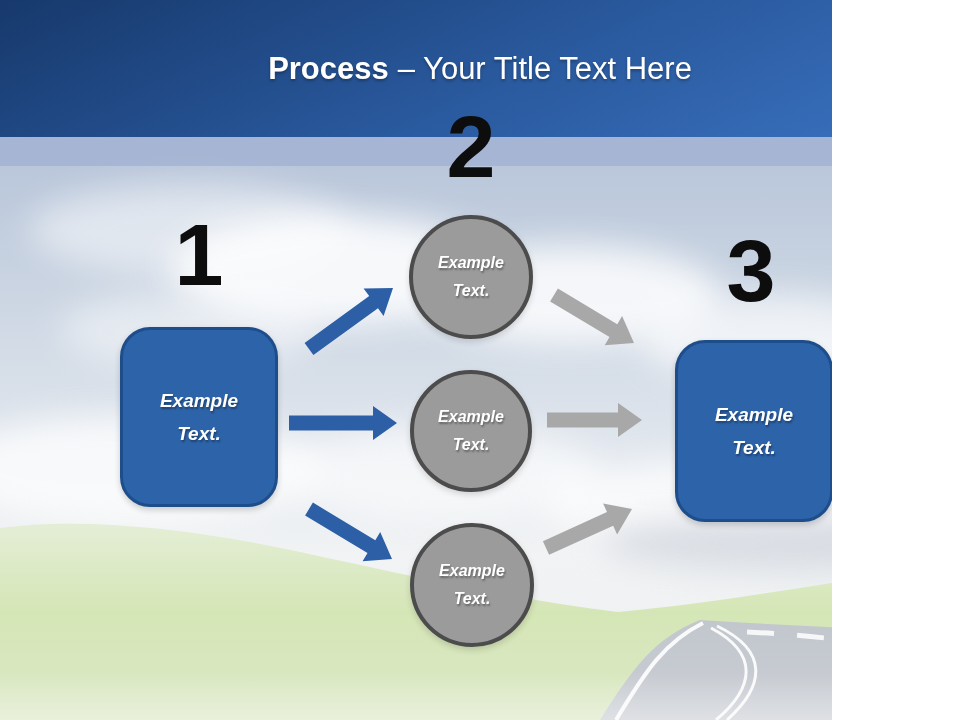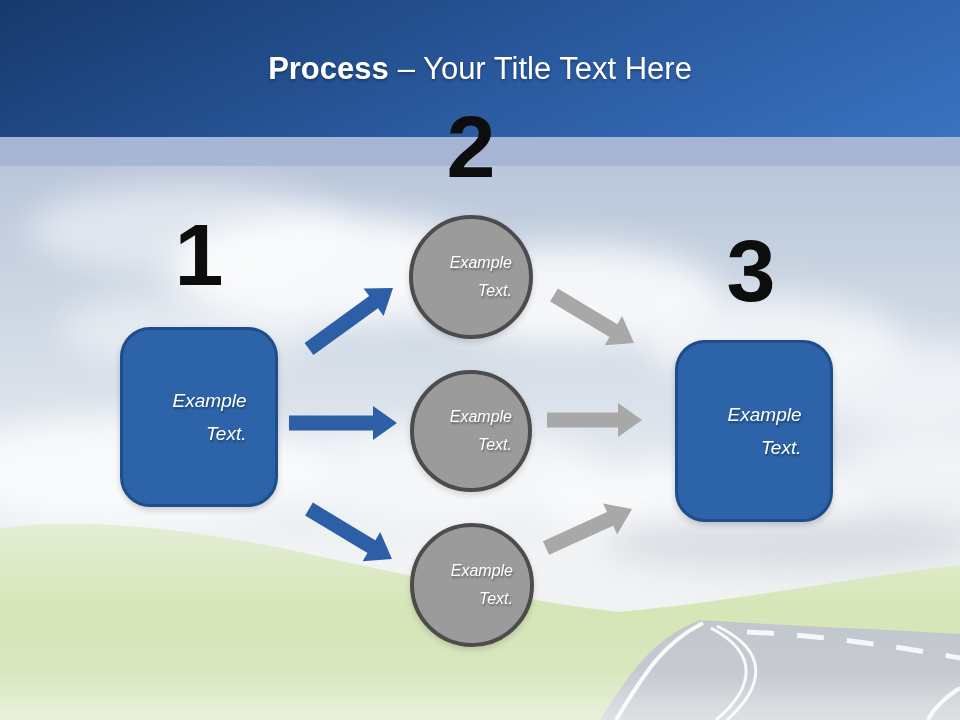--- a/index.html
+++ b/index.html
@@ -1,17 +1,17 @@
 <!DOCTYPE html>
 <html style="--header-top: #17396c; --header-bottom: #3a72c0; --accent-blue: #2d63a8; --box-border-blue: #1e4d8c; --shape-gray: #9b9b9b; --shape-gray-border: #4c4c4c; --arrow-blue: #2c5fa6; --arrow-gray: #a8a8a8; --number-black: #0d0d0d; --title-white: #ffffff;"><head>
 <meta charset="utf-8">
 <style>
   html,body{margin:0;padding:0;}
   .slide{
-    position:relative; width:960px; height:720px; overflow:hidden;
+    position:relative; width:832px; height:720px; overflow:hidden;
     font-family:"Liberation Sans", sans-serif;
     background:linear-gradient(180deg,#b9c6da 160px,#ccd6e3 300px,#e4e9ef 470px,#f1f3f4 555px,#edeff1 720px);
   }
   
   .cloud{position:absolute;background:#ffffff;border-radius:50%;filter:blur(16px);}
   .cloud.gray{background:#c3c9d4;}
   .landscape{position:absolute;left:0;top:0;z-index:2;}
   .bottom-fade{position:absolute;left:0;bottom:0;width:960px;height:48px;z-index:3;
     background:linear-gradient(180deg,rgba(255,255,255,0) 0%,rgba(255,255,255,0.38) 100%);}
   
@@ -52,21 +52,21 @@
     position:absolute;z-index:8;box-sizing:border-box;border-radius:50%;
     background:var(--shape-gray,#9b9b9b);
     border:4px solid var(--shape-gray-border,#4c4c4c);
     display:flex;align-items:center;justify-content:center;
     box-shadow:0 3px 6px rgba(0,0,0,0.15);
   }
   .circle-top{left:409px;top:215px;width:124px;height:124px;}
   .circle-middle{left:410px;top:370px;width:122px;height:122px;}
   .circle-bottom{left:410px;top:523px;width:124px;height:124px;}
   .shape-label{
-    color:#fff;font-weight:normal;font-style:italic;text-align:right;
+    color:#fff;font-weight:bold;font-style:italic;text-align:center;
     text-shadow:1px 2px 2px rgba(0,0,0,0.35);
   }
   .process-box .shape-label{font-size:19px;line-height:1.75;width:95px;}
   .process-circle .shape-label{font-size:16px;line-height:1.75;width:82px;}
   
   .arrows{position:absolute;left:0;top:0;z-index:6;}
   .arrow-blue{fill:var(--arrow-blue,#2c5fa6);}
   .arrow-gray{fill:var(--arrow-gray,#a8a8a8);}
 </style>
 </head>

